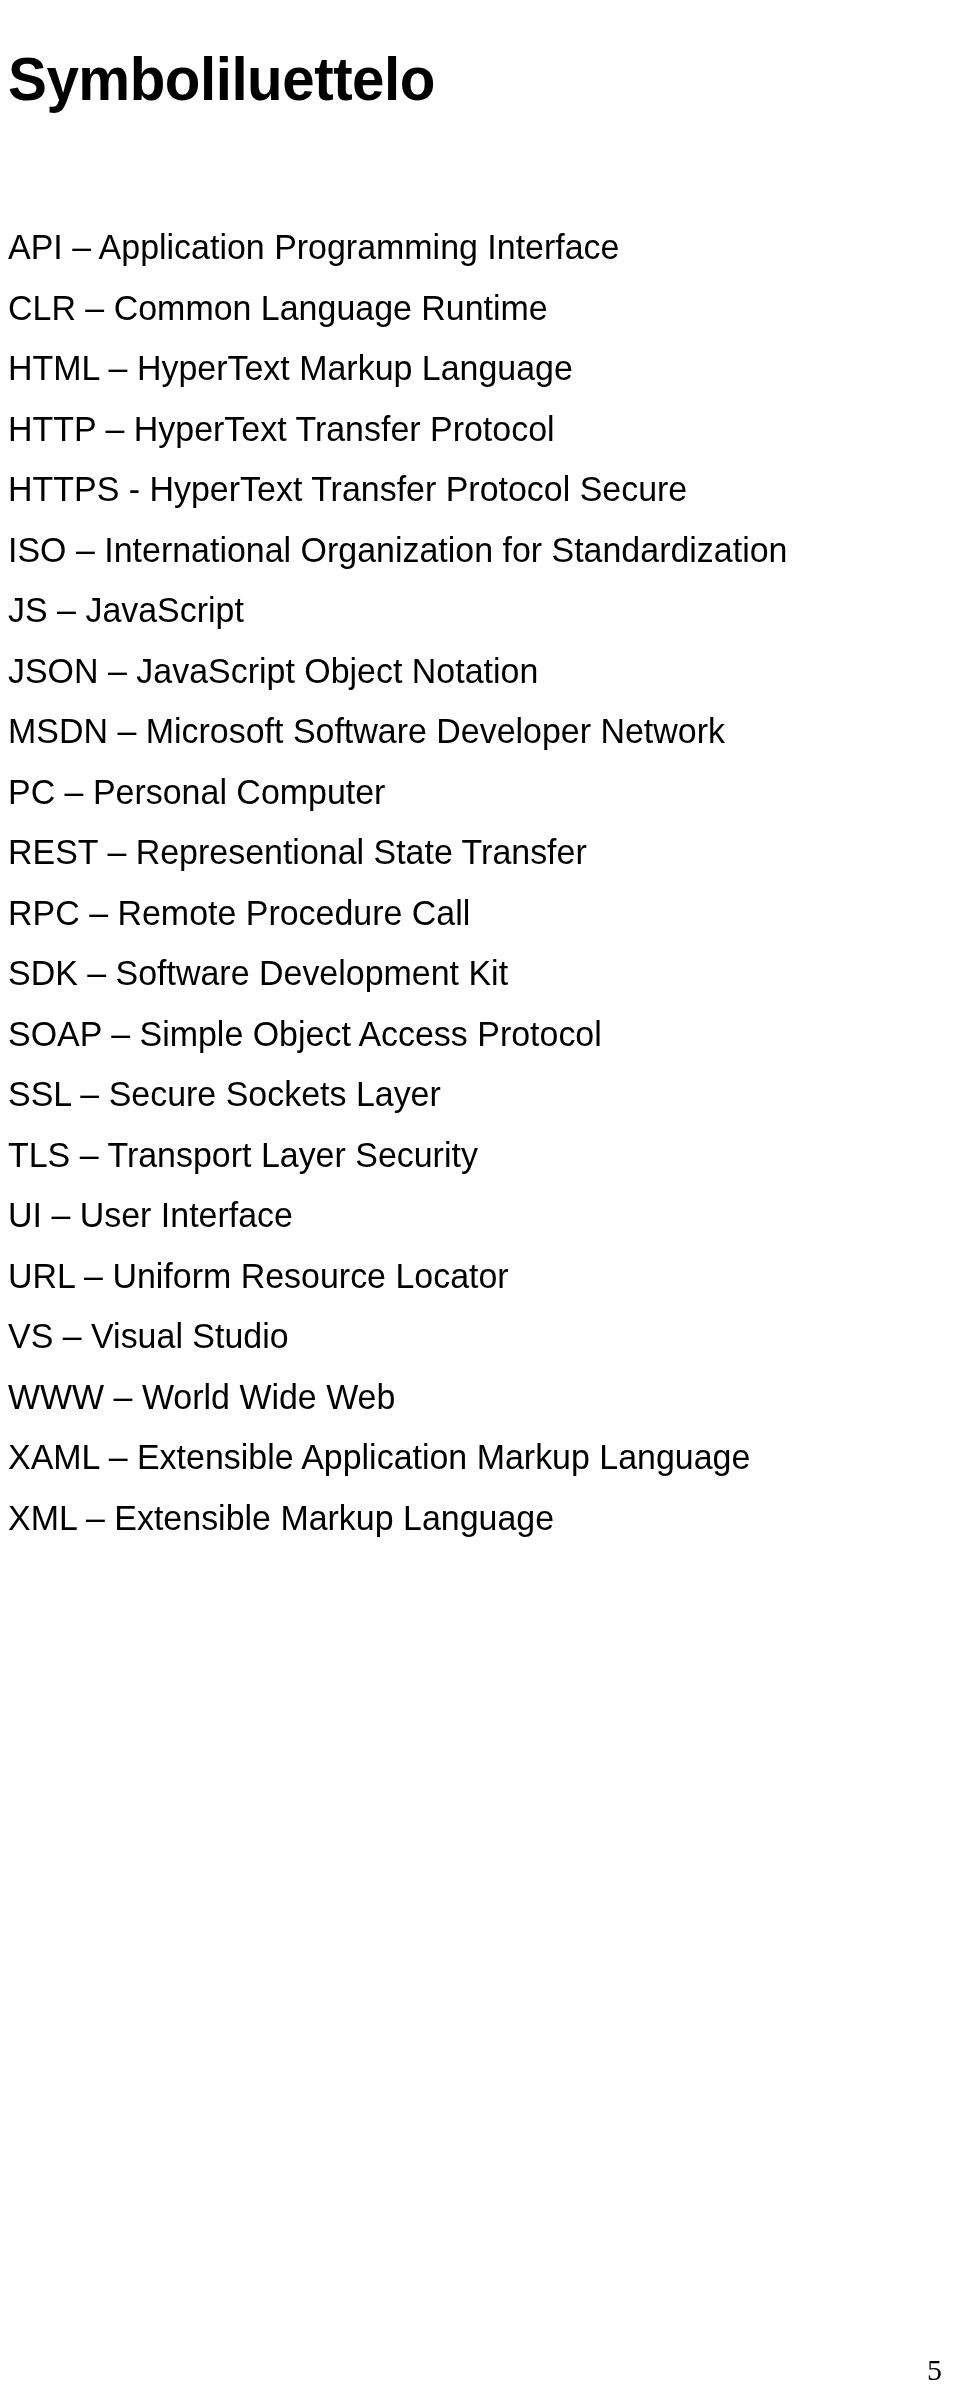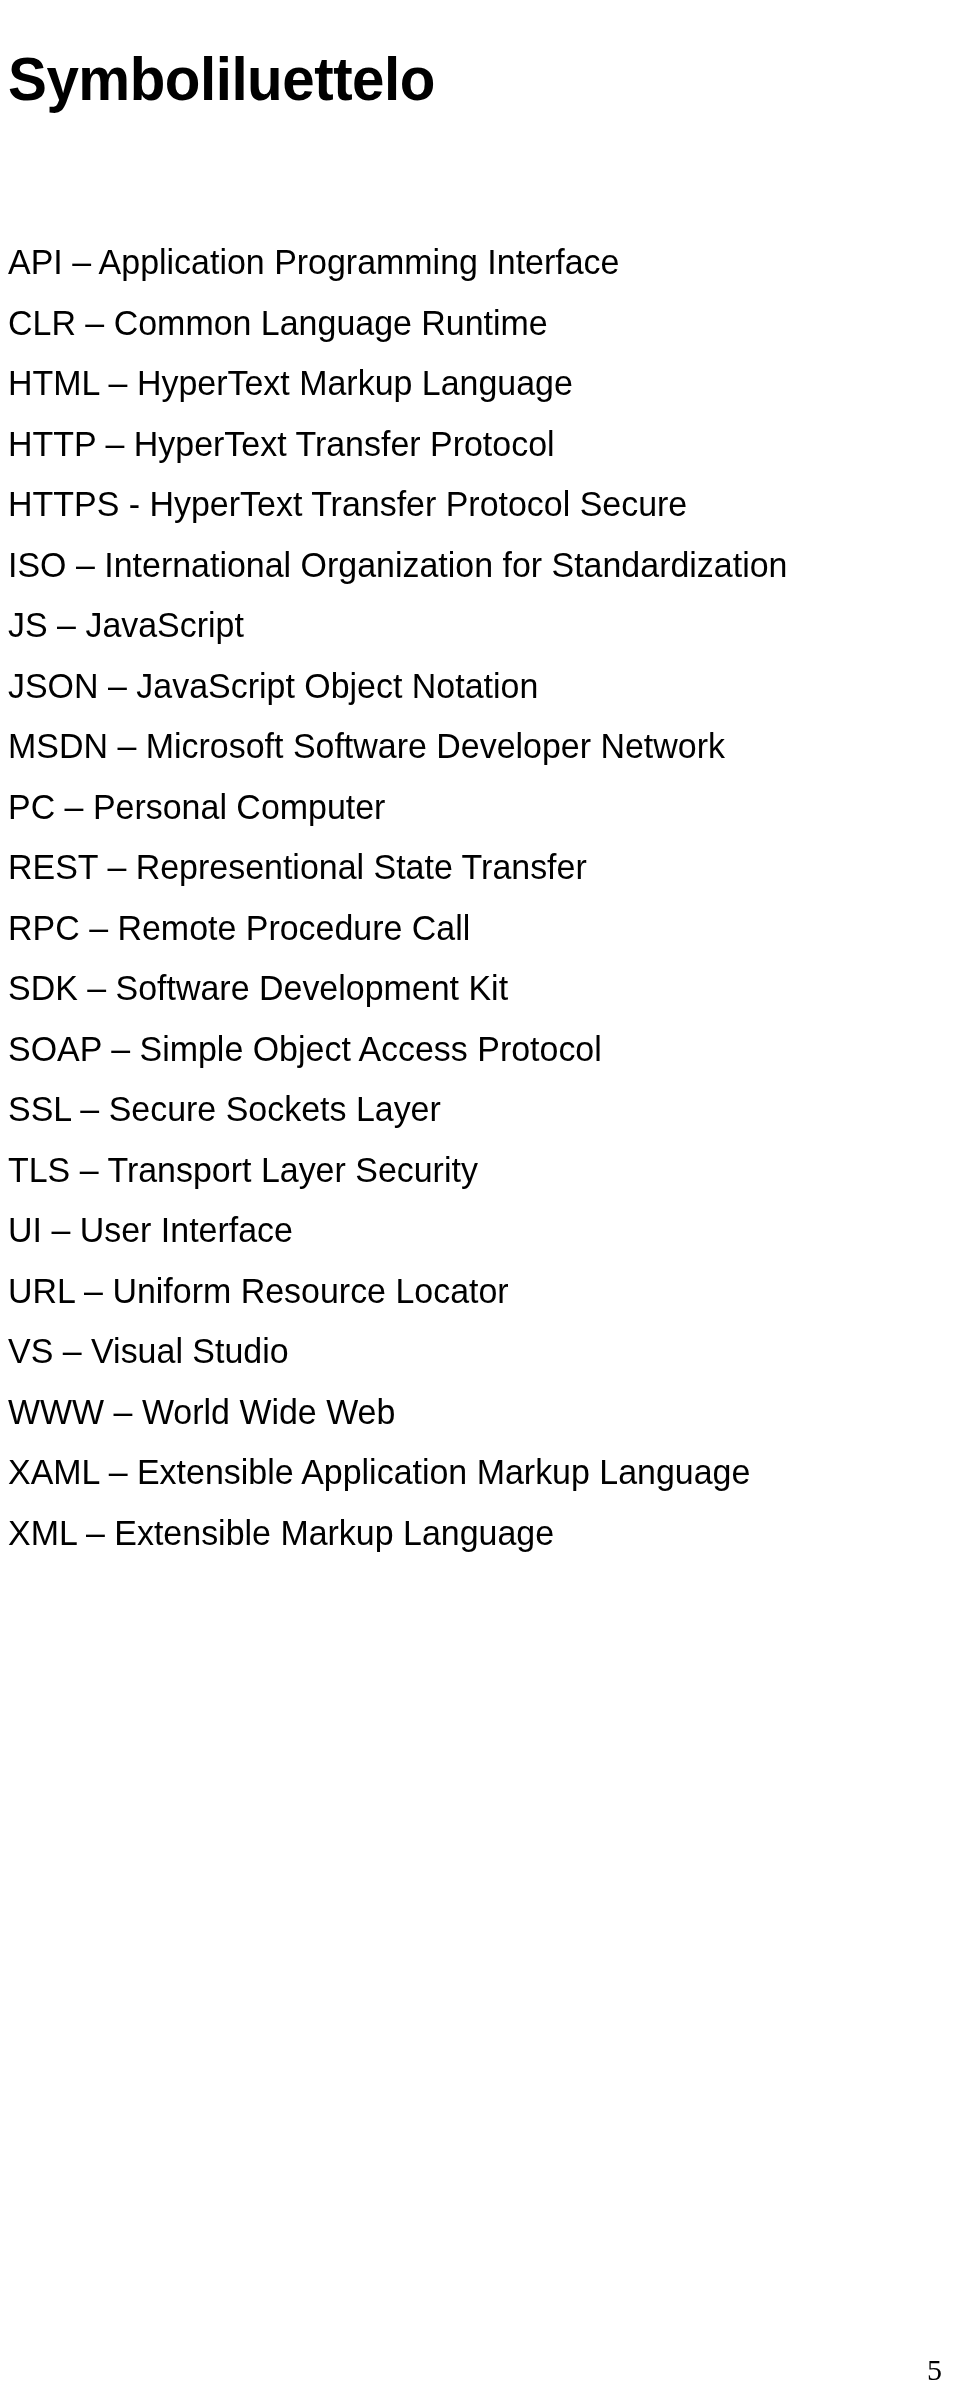--- a/index.html
+++ b/index.html
@@ -33,21 +33,21 @@
     color: #000000;
     white-space: nowrap;
     transform: scaleX(0.94);
     transform-origin: left top;
   }
 
   
   .abbr-list {
     position: absolute;
     left: 8px;
-    top: 232px;
+    top: 217px;
     width: 944px;
     margin: 0;
     padding: 0;
     list-style: none;
   }
   .abbr-item {
     height: 60.5px;
     line-height: 60.5px;
     font-family: "Liberation Sans Narrow", "Liberation Sans", sans-serif;
     font-size: 35px;

